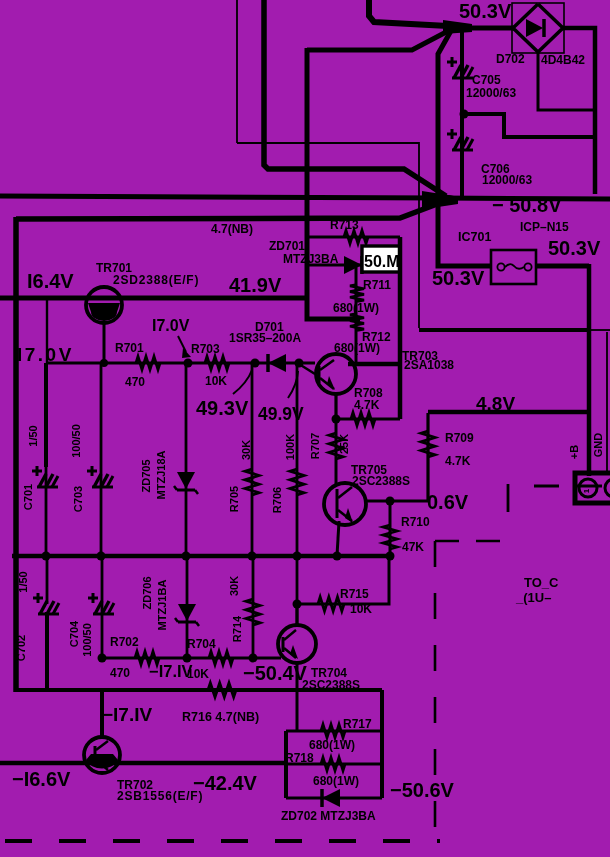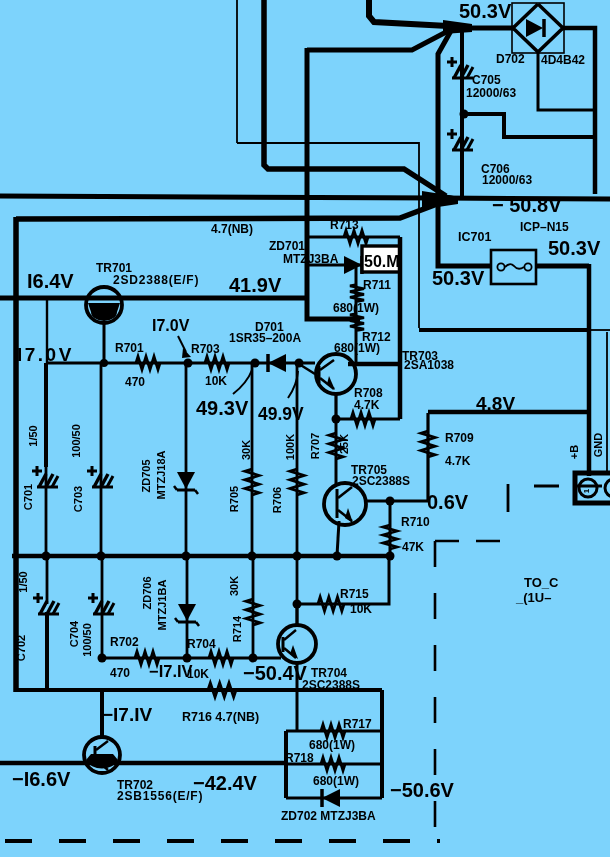--- a/index.html
+++ b/index.html
@@ -1,16 +1,16 @@
 <!DOCTYPE html>
 <html><head>
 <meta charset="utf-8">
 <style>
 html,body{margin:0;padding:0;background:#ffffff;}
-#page{width:610px;height:857px;position:relative;background:#7dd3fc;overflow:hidden;}
+#page{width:610px;height:857px;position:relative;background:#a21caf;overflow:hidden;}
 </style>
 </head>
 <body>
 <div id="page">
 <svg width="610" height="857" viewBox="0 0 610 857">
 <polyline points="369,0 369,16 374,22 448,26" fill="none" stroke="#000" stroke-width="6" stroke-linejoin="miter" stroke-linecap="butt"></polyline>
 <polyline points="307,50 412,50 450,30" fill="none" stroke="#000" stroke-width="5" stroke-linejoin="miter" stroke-linecap="butt"></polyline>
 <polyline points="307,48 307,319 360,319" fill="none" stroke="#000" stroke-width="5" stroke-linejoin="miter" stroke-linecap="butt"></polyline>
 <polyline points="452,29 438,54 438,266 492,266" fill="none" stroke="#000" stroke-width="5" stroke-linejoin="miter" stroke-linecap="butt"></polyline>
 <line x1="448" y1="28" x2="514" y2="28" stroke="#000" stroke-width="5" stroke-linecap="butt"></line>

